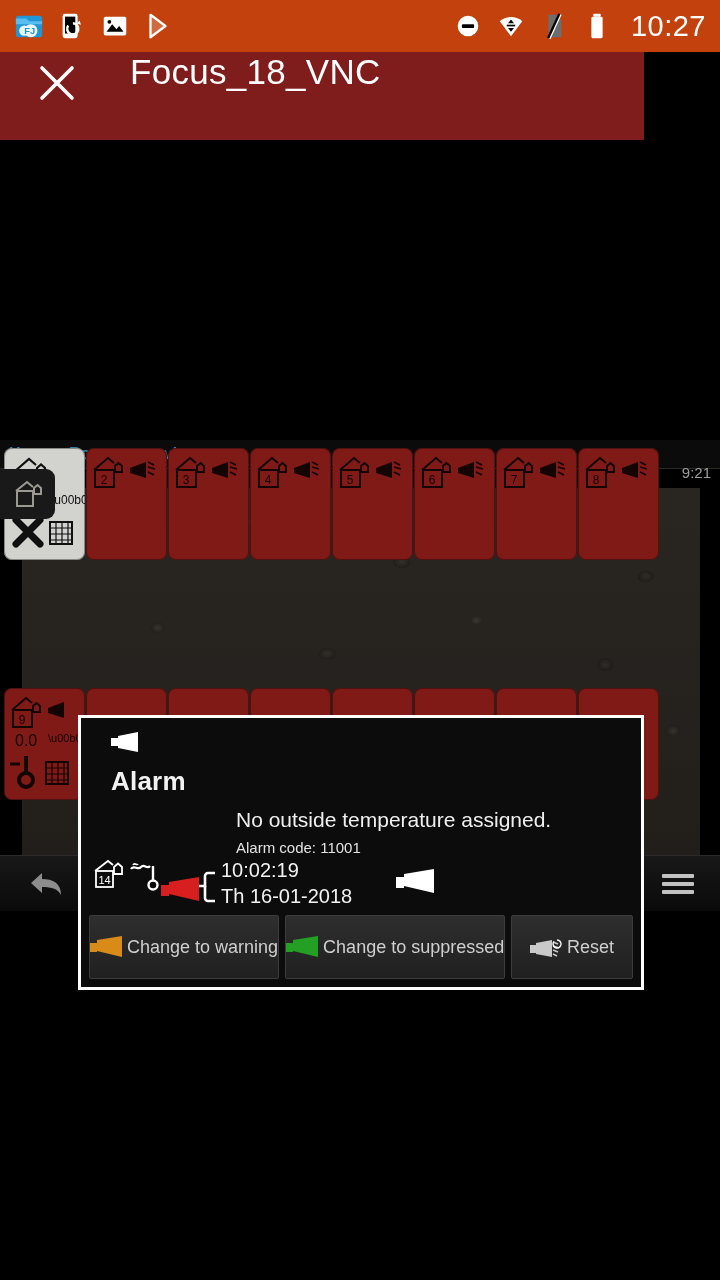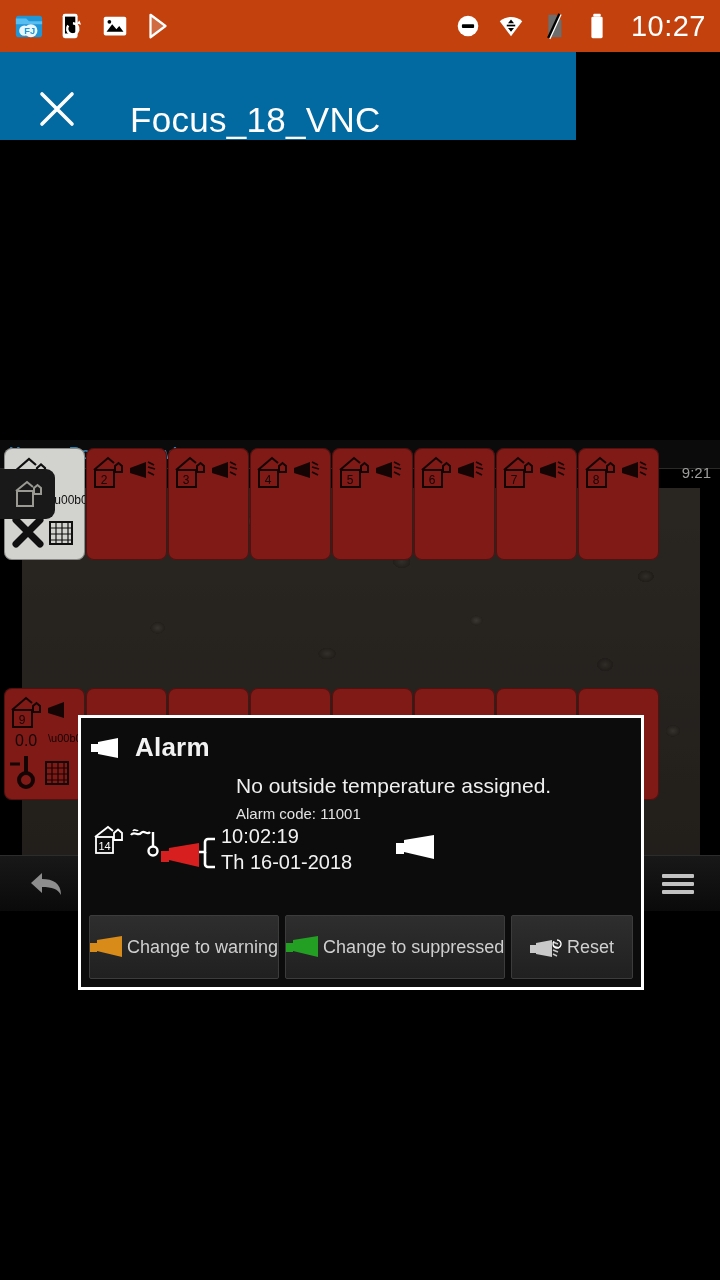--- a/index.html
+++ b/index.html
@@ -43,24 +43,24 @@
     font-size: 29px;
     letter-spacing: .5px;
     margin-left: 6px;
     font-family: "Liberation Sans", sans-serif;
   }
 
   
   .appbar {
     position: absolute;
     top: 52px; left: 0;
-    width: 576px; height: 88px;
-    background: #0369a1;
-    display: flex;
-    align-items: flex-end;
+    width: 644px; height: 88px;
+    background: #7f1d1d;
+    display: flex;
+    align-items: flex-start;
   }
   .appbar-close {
     width: 62px; height: 62px;
     margin-left: 26px;
     display: flex;
     align-items: center;
     justify-content: center;
     cursor: pointer;
   }
   .appbar-title {
@@ -190,23 +190,24 @@
     position: absolute;
     top: 275px; left: 78px;
     width: 566px; height: 275px;
     background: #0c0c0c;
     border: 3px solid #ffffff;
     box-sizing: border-box;
     z-index: 20;
   }
   .dlg-title {
     display: flex;
-    align-items: center;
+    align-items: flex-start;
     gap: 14px;
-    padding: 14px 0 0 10px;
+    padding: 14px 0 0 30px;
+    flex-direction: column;
   }
   .dlg-title-text {
     color: #f2f2f2;
     font-size: 26px;
     font-weight: bold;
     letter-spacing: .2px;
   }
   .dlg-body {
     position: relative;
     height: 130px;

